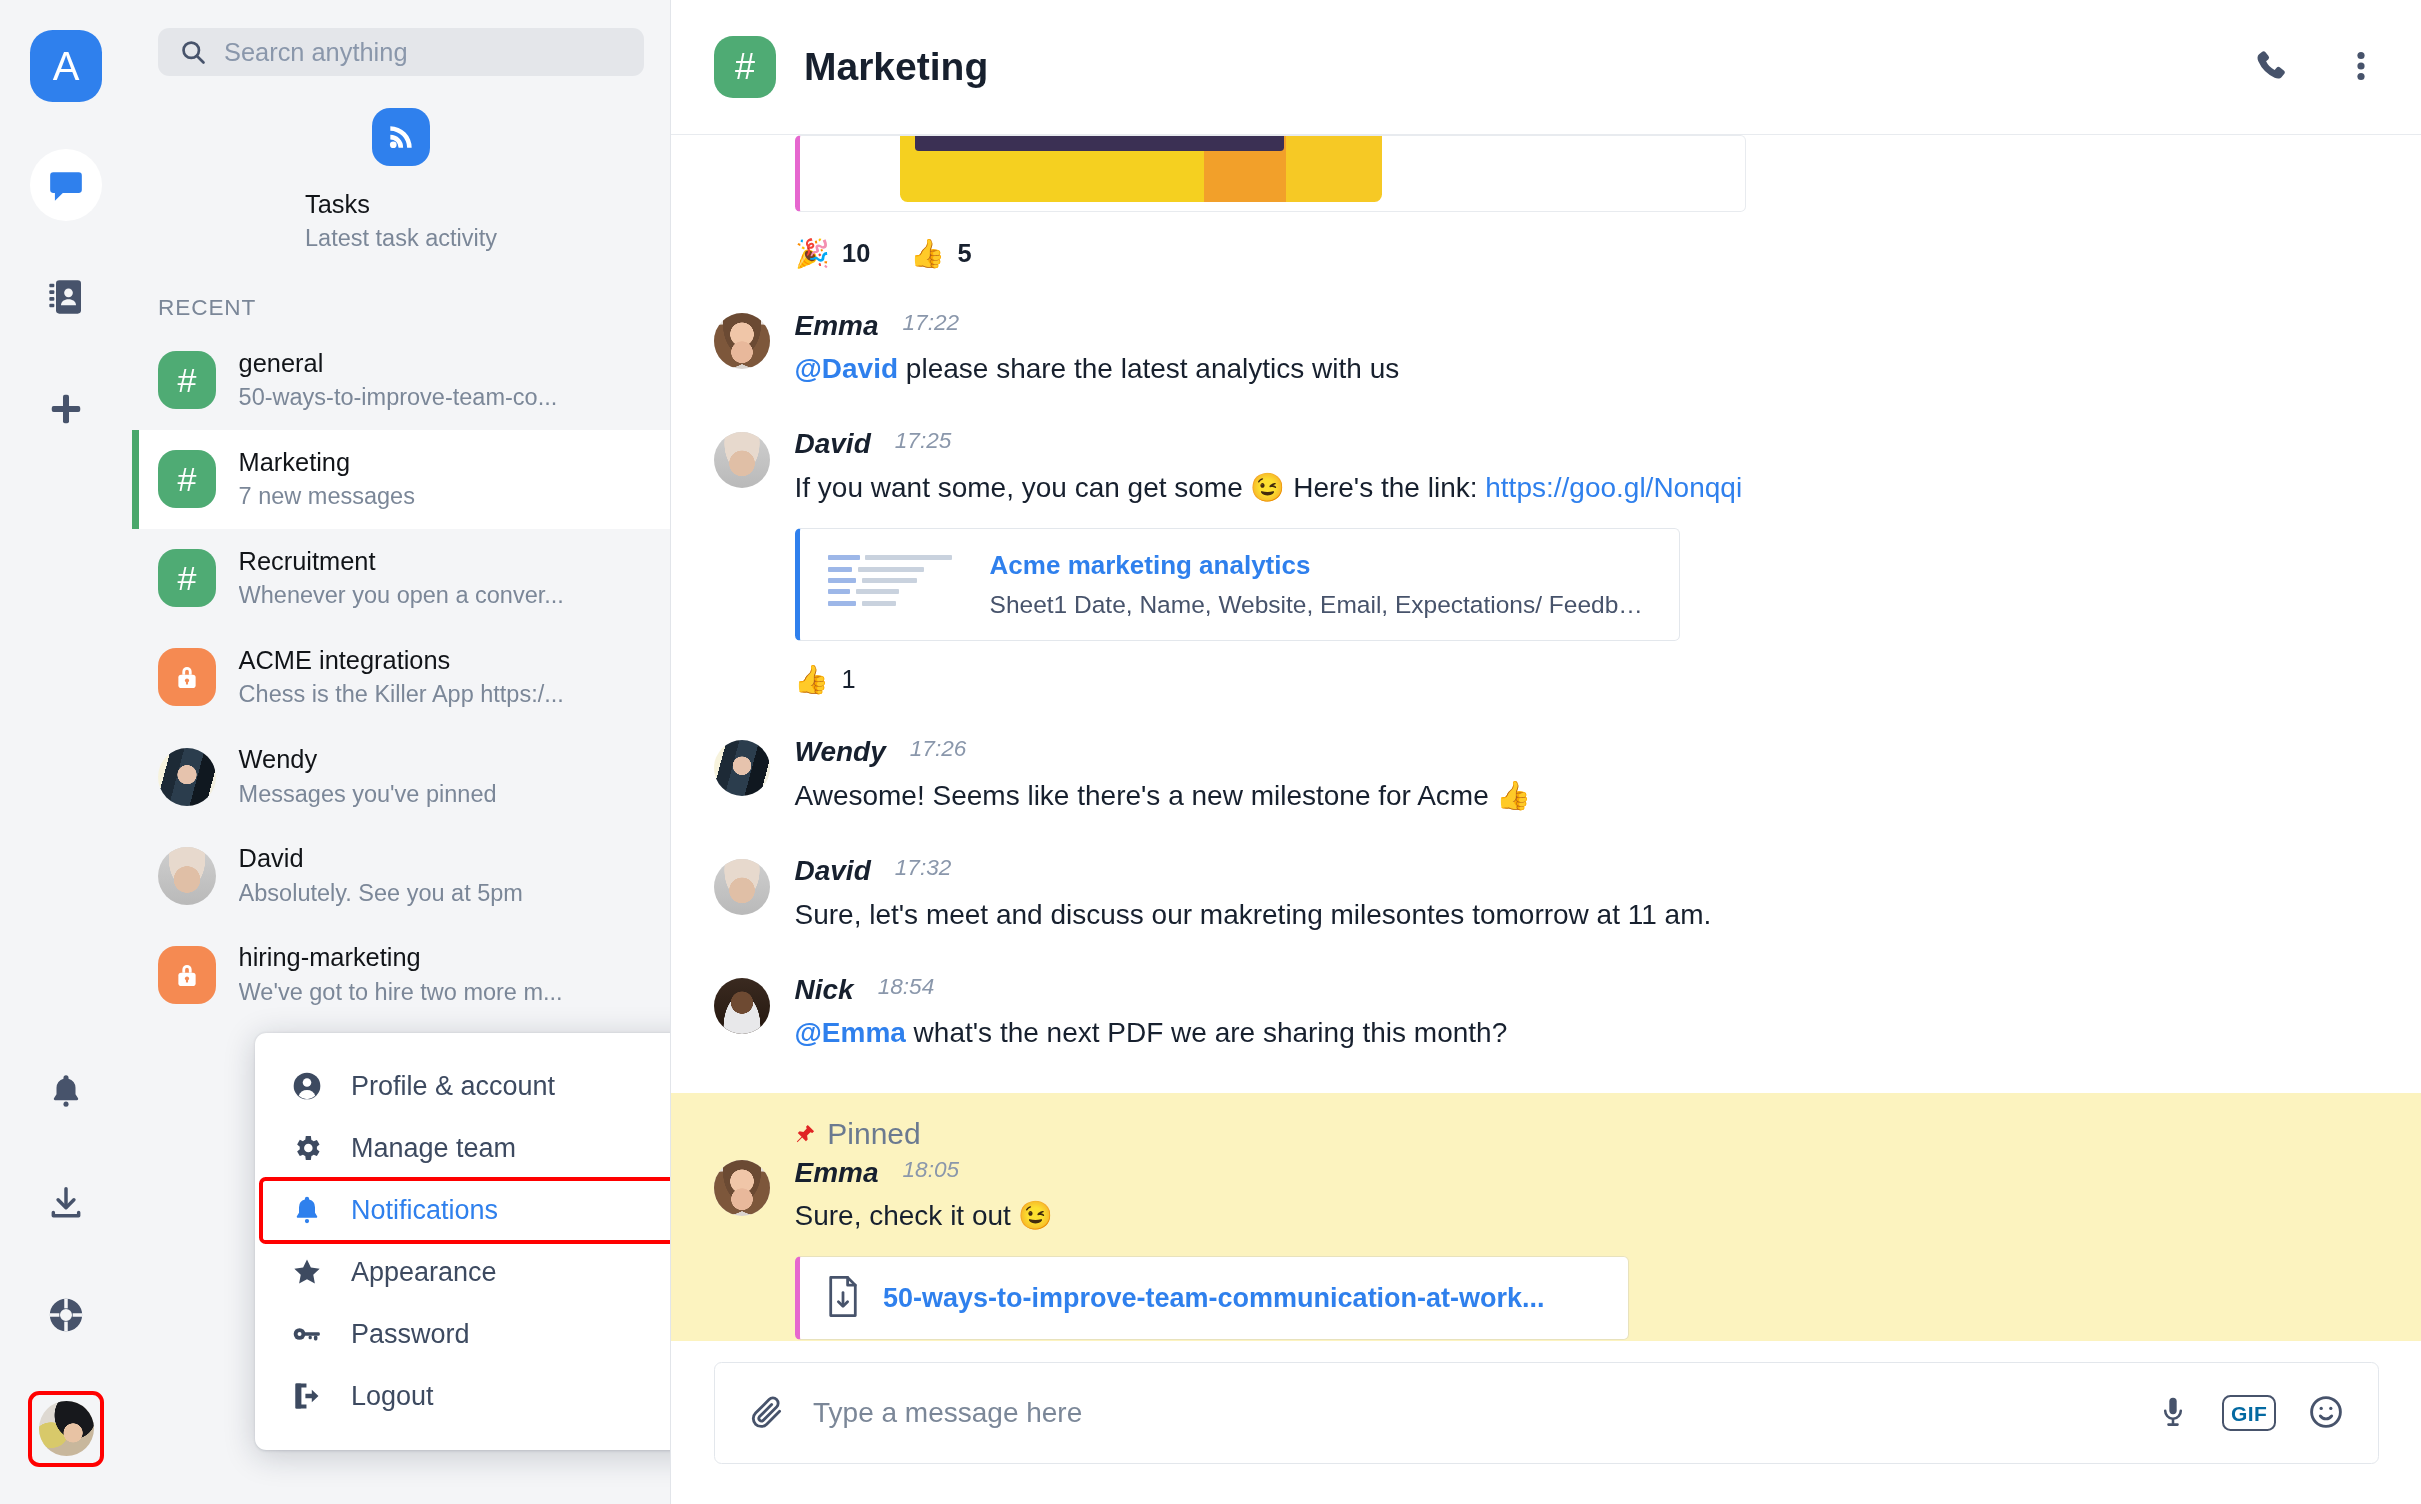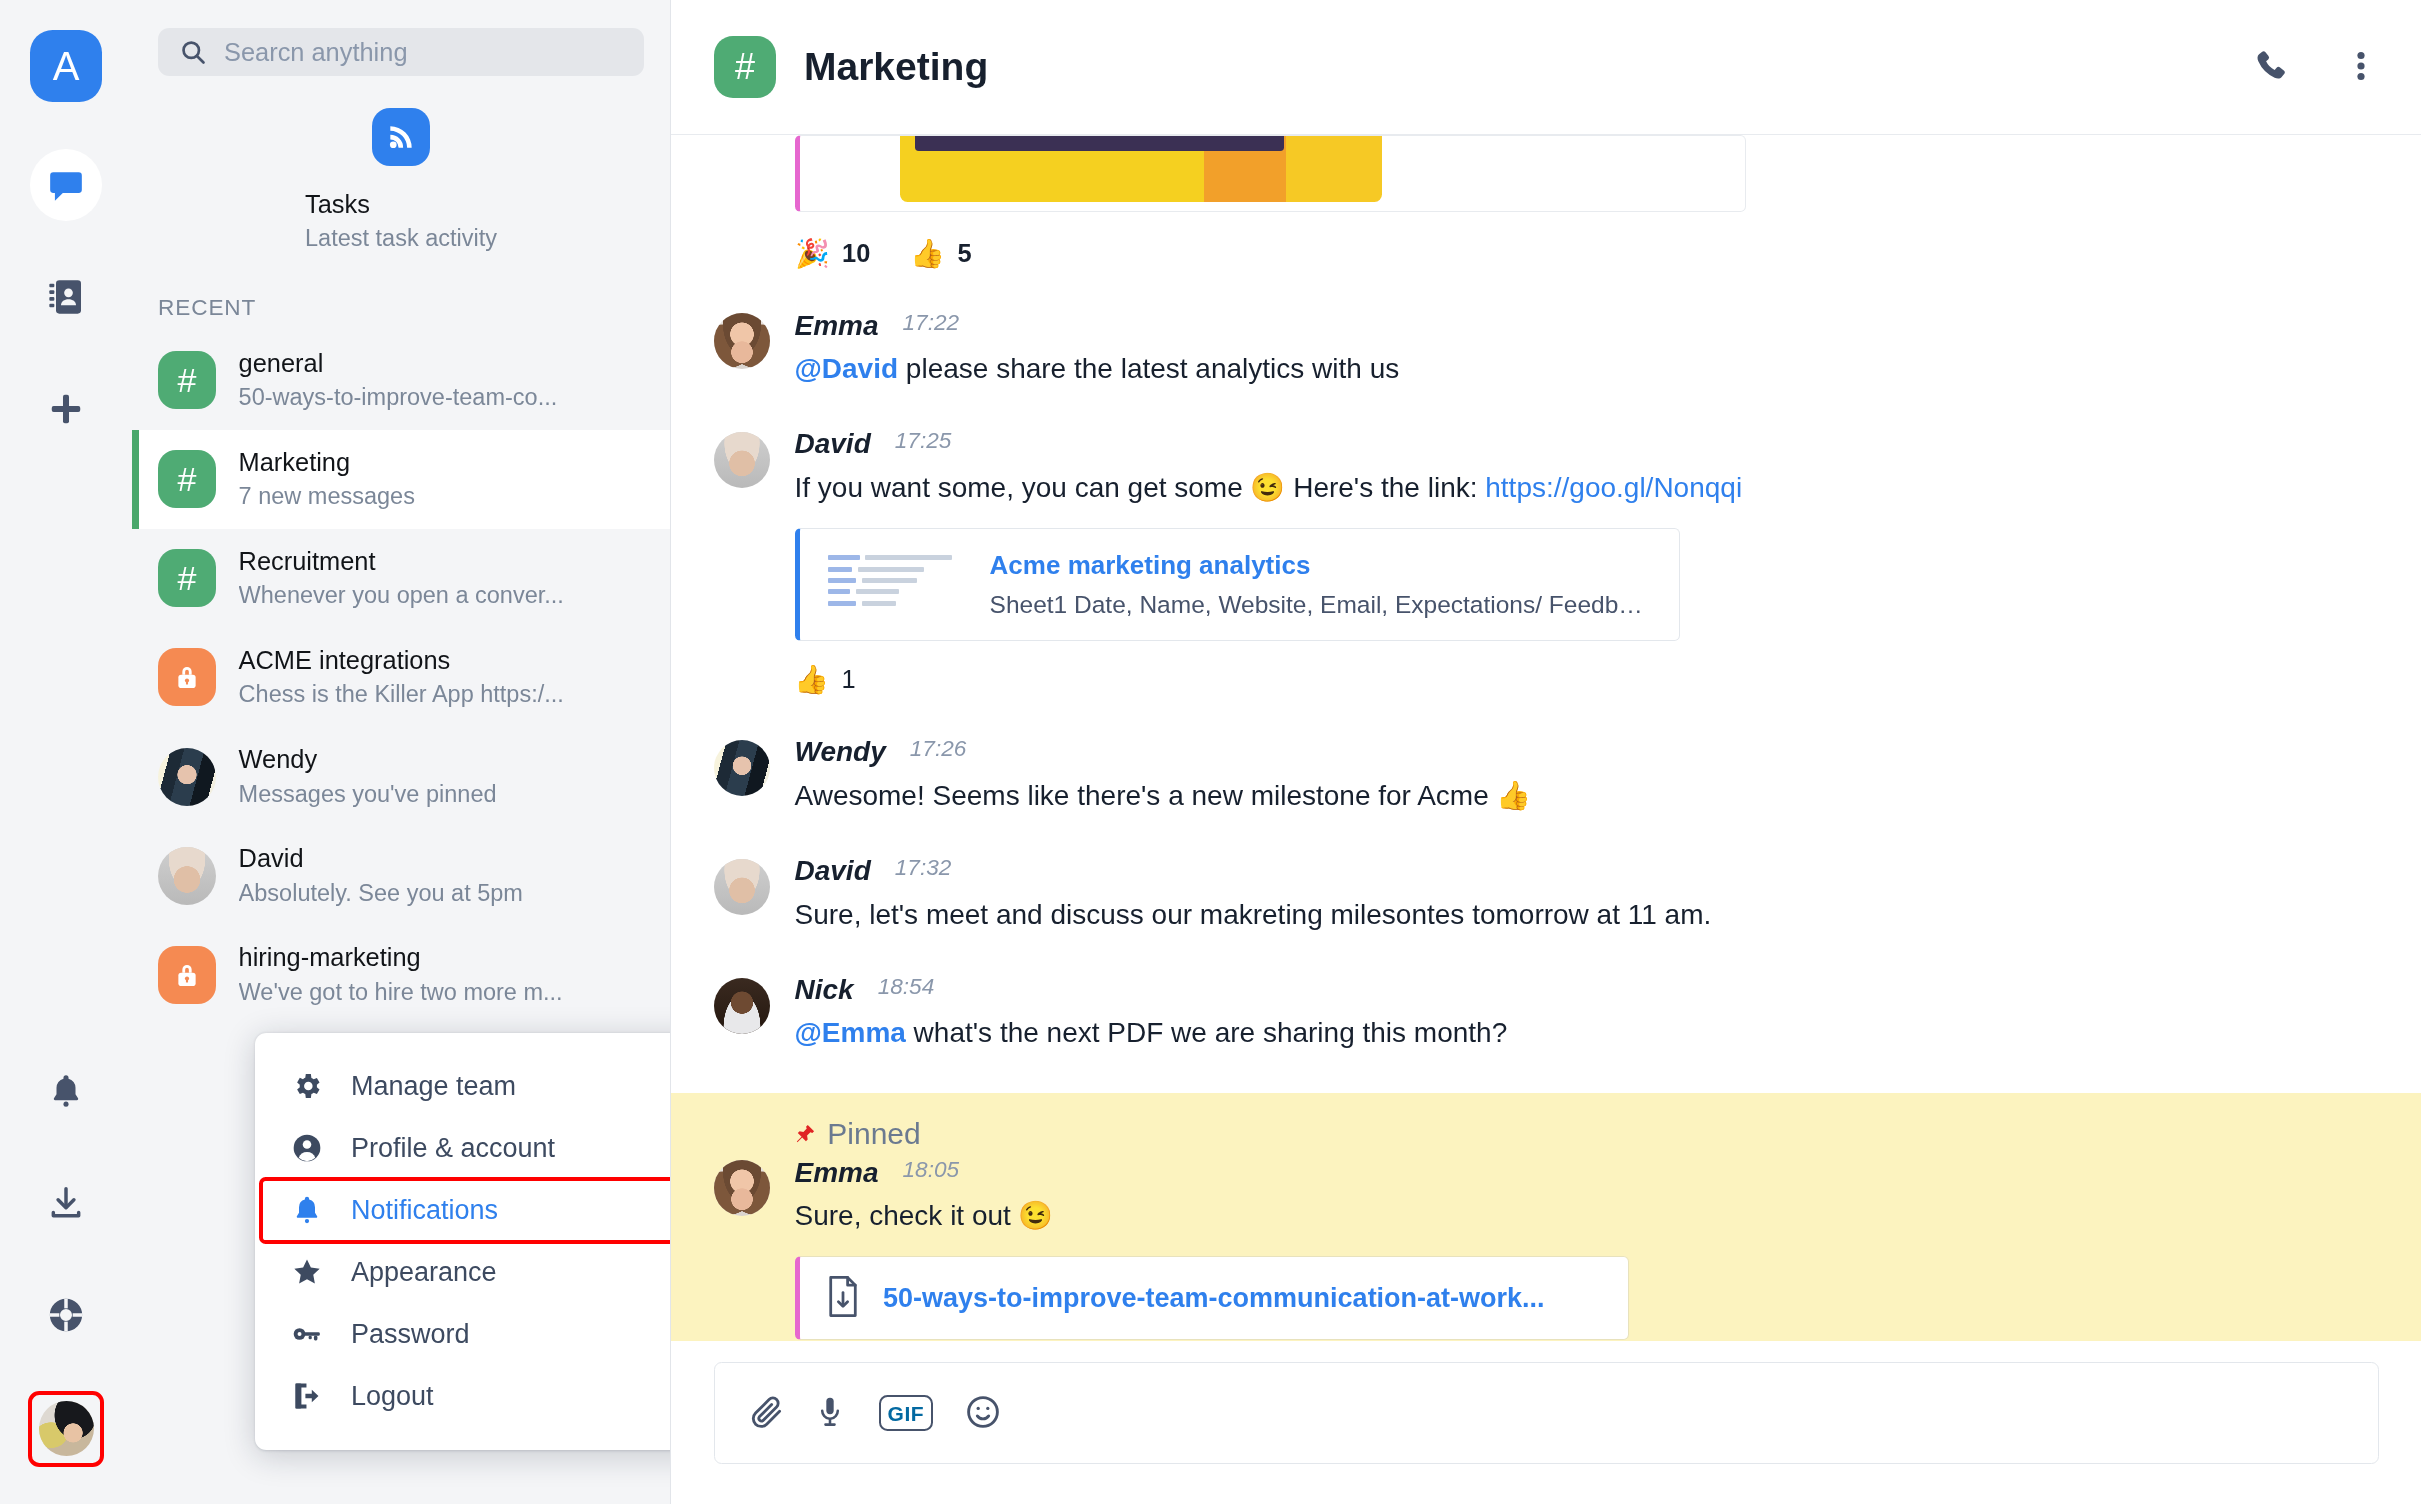--- a/index.html
+++ b/index.html
@@ -431,35 +431,35 @@
         <div class="li-title">hiring-marketing</div>
         <div class="li-sub">We've got to hire two more m...</div>
       </div>
     </div>
 
     <div class="popup">
 
       <div class="menu-item">
         <span class="micon">
           <svg width="32" height="32" viewBox="0 0 24 24" fill="#3d4a60">
-            <path d="M19.4 13a7.8 7.8 0 0 0 0-2l2-1.6-2-3.4-2.4 1a7.6 7.6 0 0 0-1.7-1L14.9 3h-3.8l-.4 2.9a7.6 7.6 0 0 0-1.7 1l-2.4-1-2 3.4L6.6 11a7.8 7.8 0 0 0 0 2l-2 1.6 2 3.4 2.4-1a7.6 7.6 0 0 0 1.7 1l.4 3h3.8l.4-3a7.6 7.6 0 0 0 1.7-1l2.4 1 2-3.4zM13 15.2A3.2 3.2 0 1 1 16.2 12 3.2 3.2 0 0 1 13 15.2z"></path>
-          </svg>
-        </span>
-        <span>Manage team</span>
+            <circle cx="12" cy="12" r="10"></circle>
+            <circle cx="12" cy="9.4" r="3.2" fill="#fff"></circle>
+            <path d="M5.8 19.4a6.6 6.6 0 0 1 12.4 0A9.9 9.9 0 0 1 12 22a9.9 9.9 0 0 1-6.2-2.6z" fill="#fff"></path>
+          </svg>
+        </span>
+        <span>Profile &amp; account</span>
       </div>
 
       <div class="menu-item">
         <span class="micon">
           <svg width="32" height="32" viewBox="0 0 24 24" fill="#3d4a60">
-            <circle cx="12" cy="12" r="10"></circle>
-            <circle cx="12" cy="9.4" r="3.2" fill="#fff"></circle>
-            <path d="M5.8 19.4a6.6 6.6 0 0 1 12.4 0A9.9 9.9 0 0 1 12 22a9.9 9.9 0 0 1-6.2-2.6z" fill="#fff"></path>
-          </svg>
-        </span>
-        <span>Profile &amp; account</span>
+            <path d="M19.4 13a7.8 7.8 0 0 0 0-2l2-1.6-2-3.4-2.4 1a7.6 7.6 0 0 0-1.7-1L14.9 3h-3.8l-.4 2.9a7.6 7.6 0 0 0-1.7 1l-2.4-1-2 3.4L6.6 11a7.8 7.8 0 0 0 0 2l-2 1.6 2 3.4 2.4-1a7.6 7.6 0 0 0 1.7 1l.4 3h3.8l.4-3a7.6 7.6 0 0 0 1.7-1l2.4 1 2-3.4zM13 15.2A3.2 3.2 0 1 1 16.2 12 3.2 3.2 0 0 1 13 15.2z"></path>
+          </svg>
+        </span>
+        <span>Manage team</span>
       </div>
 
       <div class="menu-item highlighted">
         <span class="menu-hl-box"></span>
         <span class="micon">
           <svg width="32" height="32" viewBox="0 0 24 24" fill="#2f80ed">
             <path d="M12 2a1.6 1.6 0 0 1 1.6 1.6v.6A6 6 0 0 1 18 10v4l1.6 2.6a.8.8 0 0 1-.7 1.2H5.1a.8.8 0 0 1-.7-1.2L6 14v-4a6 6 0 0 1 4.4-5.8v-.6A1.6 1.6 0 0 1 12 2z"></path>
             <circle cx="12" cy="20.3" r="1.6"></circle>
           </svg>
         </span>
@@ -670,20 +670,21 @@
       </div>
     </div>
 
     <div class="composer-wrap">
       <div class="composer">
         <span>
           <svg width="36" height="36" viewBox="0 0 24 24" fill="none" stroke="#47536b" stroke-width="1.9" stroke-linecap="round" stroke-linejoin="round">
             <path d="M20.4 11.5l-8.6 8.6a5.2 5.2 0 0 1-7.4-7.4l9-9a3.5 3.5 0 0 1 5 5l-9 9a1.8 1.8 0 0 1-2.5-2.5l8.2-8.2"></path>
           </svg>
         </span>
+        <input class="composer-input" type="text" placeholder="Type a message here" style="">
         <div class="composer-actions">
           <span>
             <svg width="34" height="34" viewBox="0 0 24 24" fill="#47536b">
               <rect x="9.4" y="2" width="5.2" height="11.6" rx="2.6"></rect>
               <path d="M5.6 11.2a.9.9 0 0 1 1.8 0 4.6 4.6 0 0 0 9.2 0 .9.9 0 0 1 1.8 0 6.4 6.4 0 0 1-5.5 6.3V20h2.3a.9.9 0 0 1 0 1.8H8.8a.9.9 0 0 1 0-1.8h2.3v-2.5a6.4 6.4 0 0 1-5.5-6.3z"></path>
             </svg>
           </span>
           <span class="gif-btn">GIF</span>
           <span>
             <svg width="36" height="36" viewBox="0 0 24 24" fill="none" stroke="#47536b" stroke-width="1.9">

